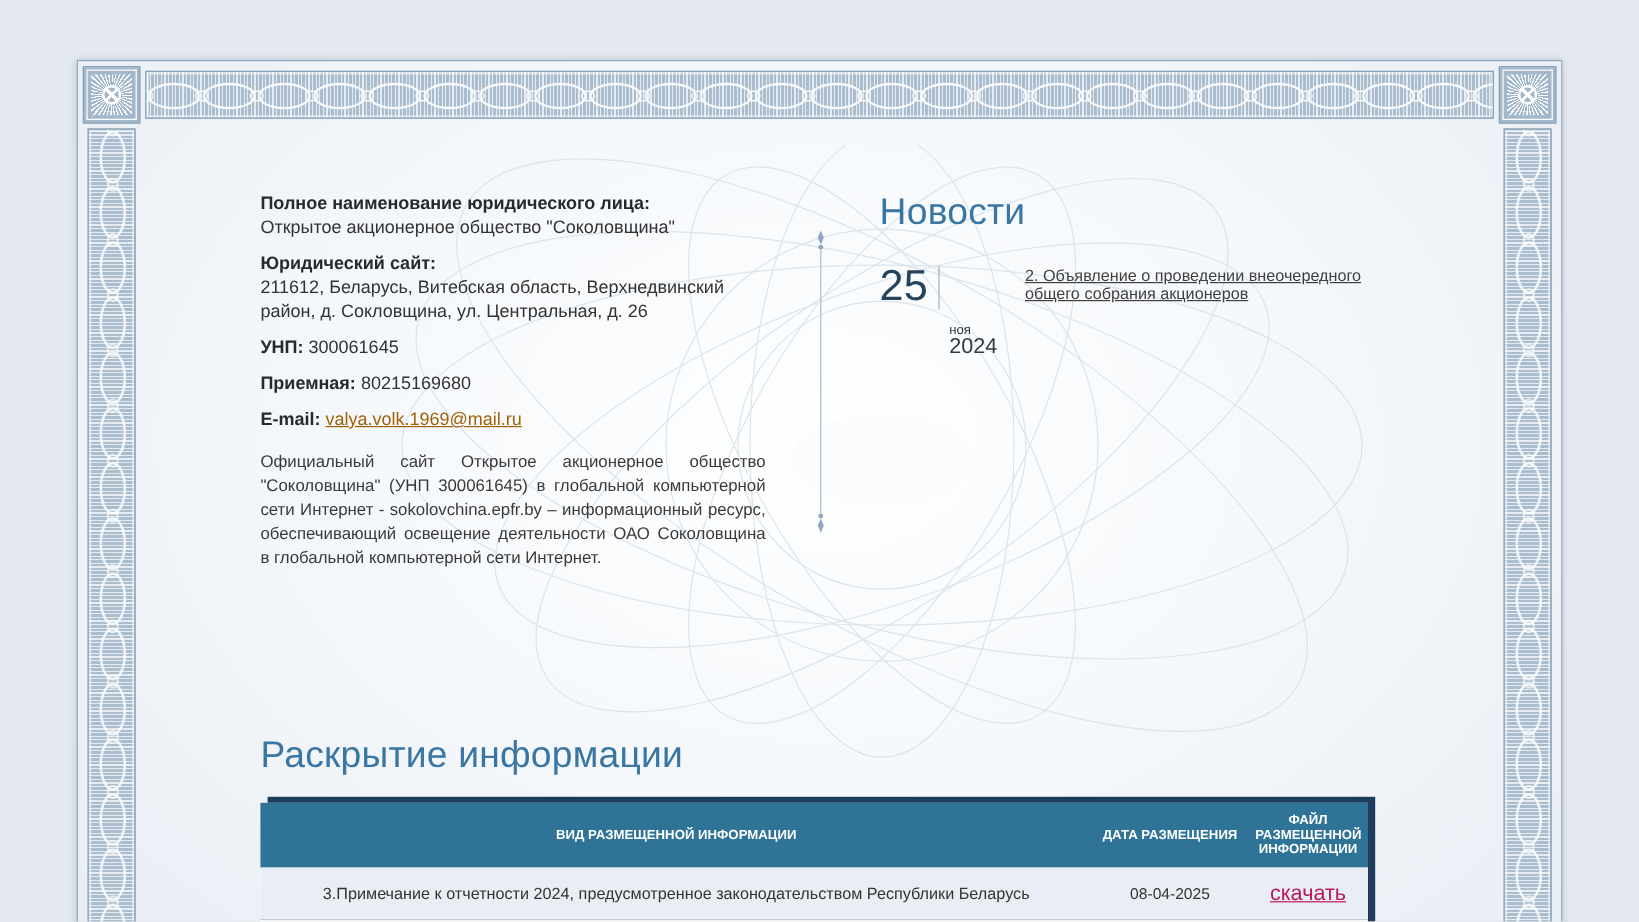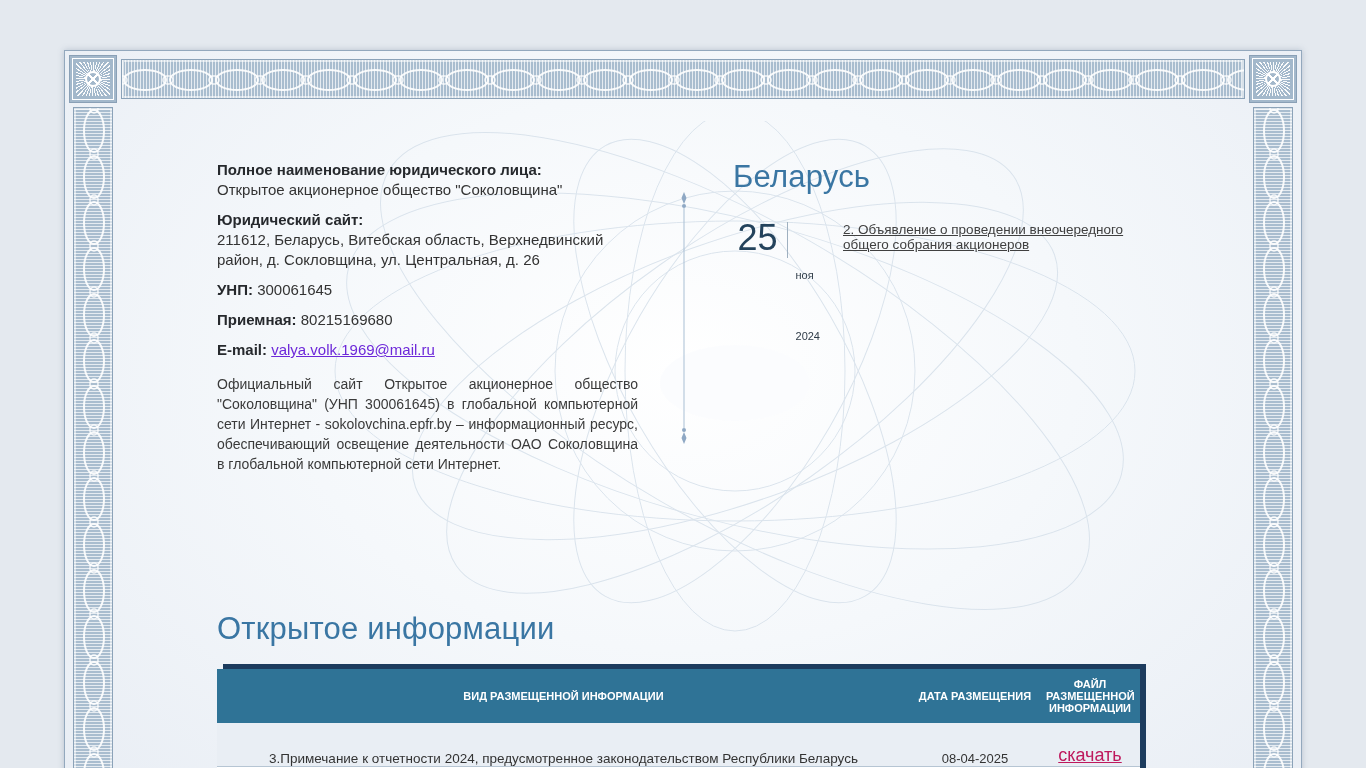--- a/index.html
+++ b/index.html
@@ -58,32 +58,32 @@
   
   .page-title {
     font-size:31px; font-weight:400; color:#3a76a3; letter-spacing:.2px; line-height:34px;
   }
   .col-left  { position:absolute; left:217px; top:160px; width:421px; }
   .col-right { position:absolute; left:733px; top:160px; width:410px; }
   .col-left .page-title, .col-right .page-title { margin-bottom:26px; }
 
   .field { font-size:15px; line-height:20px; margin-bottom:10px; color:#333; }
   .field b { color:#26292d; }
-  .field a { color:#6d28d9;text-align:right; }
+  .field a { color:#a16207;text-align:right; }
   .desc {
     margin-top:14px; font-size:14px; line-height:20px;
     text-align:justify; color:#3a3a3a;
   }
 
   .news-item { display:flex; margin-top:18px;justify-content:flex-end; }
   .news-day  { font-size:36px; line-height:36px; color:#24435c; }
   .news-sep  { width:1px; height:36px; background:#9fb0c0; margin:2px 8px 0 9px; }
   .news-my   { padding-top:5px; color:#2e3b47; }
   .news-month{ font-size:11px; line-height:12px; display:block;margin-top:44px; }
-  .news-year { font-size:11px; line-height:15px; display:block;margin-top:48px; }
+  .news-year { font-size:18px; line-height:15px; display:block; }
   .news-link {
     display:block; margin-left:23px; width:300px; padding-top:2px;
     font-size:13.5px; line-height:14px; color:#404040; text-decoration:underline;
   }
   .news-link { line-height:15px; }
 
   .disclosure-title { position:absolute; left:217px; top:612px; }
 
   .table-wrap {
     position:absolute; left:217px; top:669px; width:923px;
@@ -92,21 +92,21 @@
   }
   .thead {
     display:flex; height:54px; background:#2f7396; color:#fff;
     font-size:11px; font-weight:700; text-align:center; align-items:center;
   }
   .th { padding:0 6px; }
   .th-info { width:693px; }
   .th-date { width:130px; }
   .th-file { width:100px; }
   .trow {
-    display:flex; height:44px; align-items:flex-end; text-align:center;
+    display:flex; height:44px; align-items:center; text-align:center;
     background:#e9eef4; border-bottom:1px solid #b6c5d3;
     font-size:13.5px; color:#333;
   }
   .td { padding:0 8px; }
   .td-info { width:693px; }
   .td-date { width:130px; font-size:13px; }
   .td-file { width:100px; }
   .td-file a { color:#be185d; font-size:18px; }
   .trow-next { height:6px; background:#ffffff; }
 </style>
@@ -198,34 +198,34 @@
   </p>
   <p class="field">
     <b>E-mail:</b>
     <a href="#">valya.volk.1969@mail.ru</a>
   </p>
 
   <p class="desc">Официальный сайт Открытое акционерное общество "Соколовщина" (УНП 300061645) в глобальной компьютерной сети Интернет - sokolovchina.epfr.by – информационный ресурс, обеспечивающий освещение деятельности ОАО Соколовщина в глобальной компьютерной сети Интернет.</p>
 </div>
 
 <div class="col-right">
-  <h1 class="page-title">Беларусь</h1>
+  <h1 class="page-title">Новости</h1>
 
   <div class="news-item">
     <span class="news-day">25</span>
     <span class="news-sep"></span>
     <span class="news-my">
       <span class="news-month">ноя</span>
       <span class="news-year">2024</span>
     </span>
     <a href="#" class="news-link">2. Объявление о проведении внеочередного общего собрания акционеров</a>
   </div>
 </div>
 
-<h1 class="page-title disclosure-title">Открытое информации</h1>
+<h1 class="page-title disclosure-title">Раскрытие информации</h1>
 
 <div class="table-wrap">
   <div class="thead">
     <div class="th th-info">ВИД РАЗМЕЩЕННОЙ ИНФОРМАЦИИ</div>
     <div class="th th-date">ДАТА РАЗМЕЩЕНИЯ</div>
     <div class="th th-file">ФАЙЛ РАЗМЕЩЕННОЙ ИНФОРМАЦИИ</div>
   </div>
   <div class="trow">
     <div class="td td-info">3.Примечание к отчетности 2024, предусмотренное законодательством Республики Беларусь</div>
     <div class="td td-date">08-04-2025</div>

